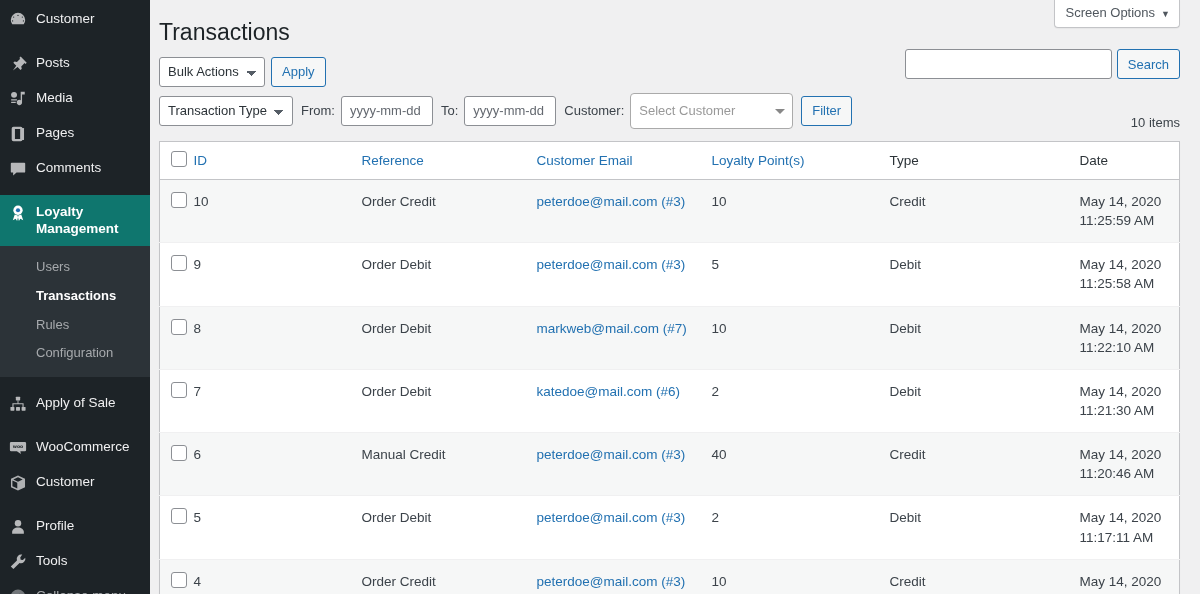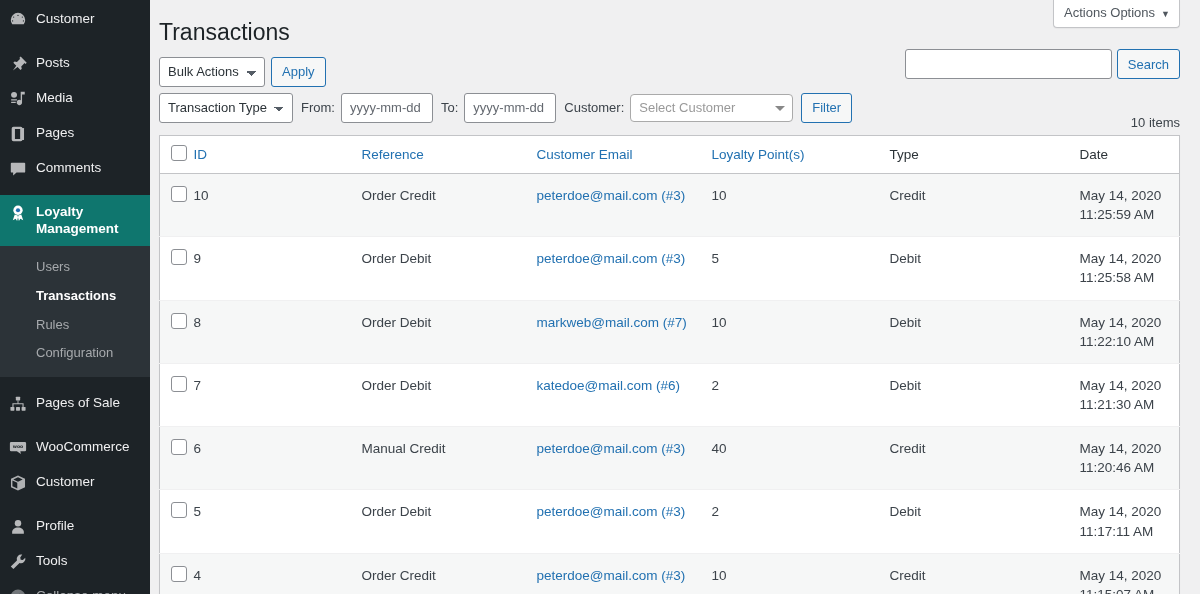--- a/index.html
+++ b/index.html
@@ -125,21 +125,21 @@
     font-size: 13px; color: #3c434a; margin: 0 6px 0 8px;
   }
   .date-input {
     width: 92px; height: 30px; padding: 0 8px;
     border: 1px solid #8c8f94; border-radius: 3px;
     background: #fff; font-size: 13px; color: #2c3338;
     font-family: Liberation Sans, sans-serif; outline: none;
   }
   .date-input::placeholder { color: #646970; opacity: 1; }
   .select2 {
-    width: 163px; height: 28px;
+    width: 163px; height: 36px;
     border: 1px solid #aaa; border-radius: 4px;
     background: #fff; position: relative;
     display: flex; align-items: center;
     padding: 0 22px 0 8px; cursor: pointer;
     font-size: 13px; color: #999;
   }
   .select2 .s2-caret {
     position: absolute; right: 7px; top: 50%; margin-top: -2px;
     width: 0; height: 0;
     border-left: 5px solid transparent;
@@ -291,21 +291,21 @@
     <div class="menu-item">
       <span class="mi-ico">
         <svg class="ico" width="18" height="18" viewBox="0 0 20 20" fill="#f0f0f1">
           <rect x="7.6" y="2" width="4.8" height="4" rx=".6"></rect>
           <rect x="1.6" y="13.4" width="4.4" height="4" rx=".6"></rect>
           <rect x="7.8" y="13.4" width="4.4" height="4" rx=".6"></rect>
           <rect x="14" y="13.4" width="4.4" height="4" rx=".6"></rect>
           <path d="M9.5 6v3.2H3.8v4.2h1.2v-3h10v3h1.2V9.2h-5.7V6z"></path>
         </svg>
       </span>
-      <span class="mi-label">Pages of Sale</span>
+      <span class="mi-label">Apply of Sale</span>
     </div>
 
     <div class="menu-gap"></div>
 
     <div class="menu-item">
       <span class="mi-ico">
         <svg class="ico" width="18" height="18" viewBox="0 0 20 20">
           <path d="M2.4 3.2h15.2a1.4 1.4 0 011.4 1.4v7.6a1.4 1.4 0 01-1.4 1.4h-5l.6 3-4.4-3H2.4A1.4 1.4 0 011 12.2V4.6a1.4 1.4 0 011.4-1.4z" fill="#f0f0f1"></path>
           <text x="10" y="10.5" font-family="DejaVu Sans, sans-serif" font-size="5" font-weight="bold" fill="#1d2327" text-anchor="middle">woo</text>
         </svg>
@@ -351,21 +351,21 @@
         </svg>
       </span>
       <span class="mi-label">Collapse menu</span>
     </div>
 
   </nav>
 
   <div id="main">
 
     <div id="screen-options">
-      <span>Actions Options</span><span class="caret">▼</span>
+      <span>Screen Options</span><span class="caret">▼</span>
     </div>
 
     <h1 class="page-title">Transactions</h1>
 
     <div id="search-box">
       <input id="search-input" type="text" placeholder="" value="" style="">
       <button id="search-btn">Search</button>
     </div>
 
     <div class="tablenav-row1">

